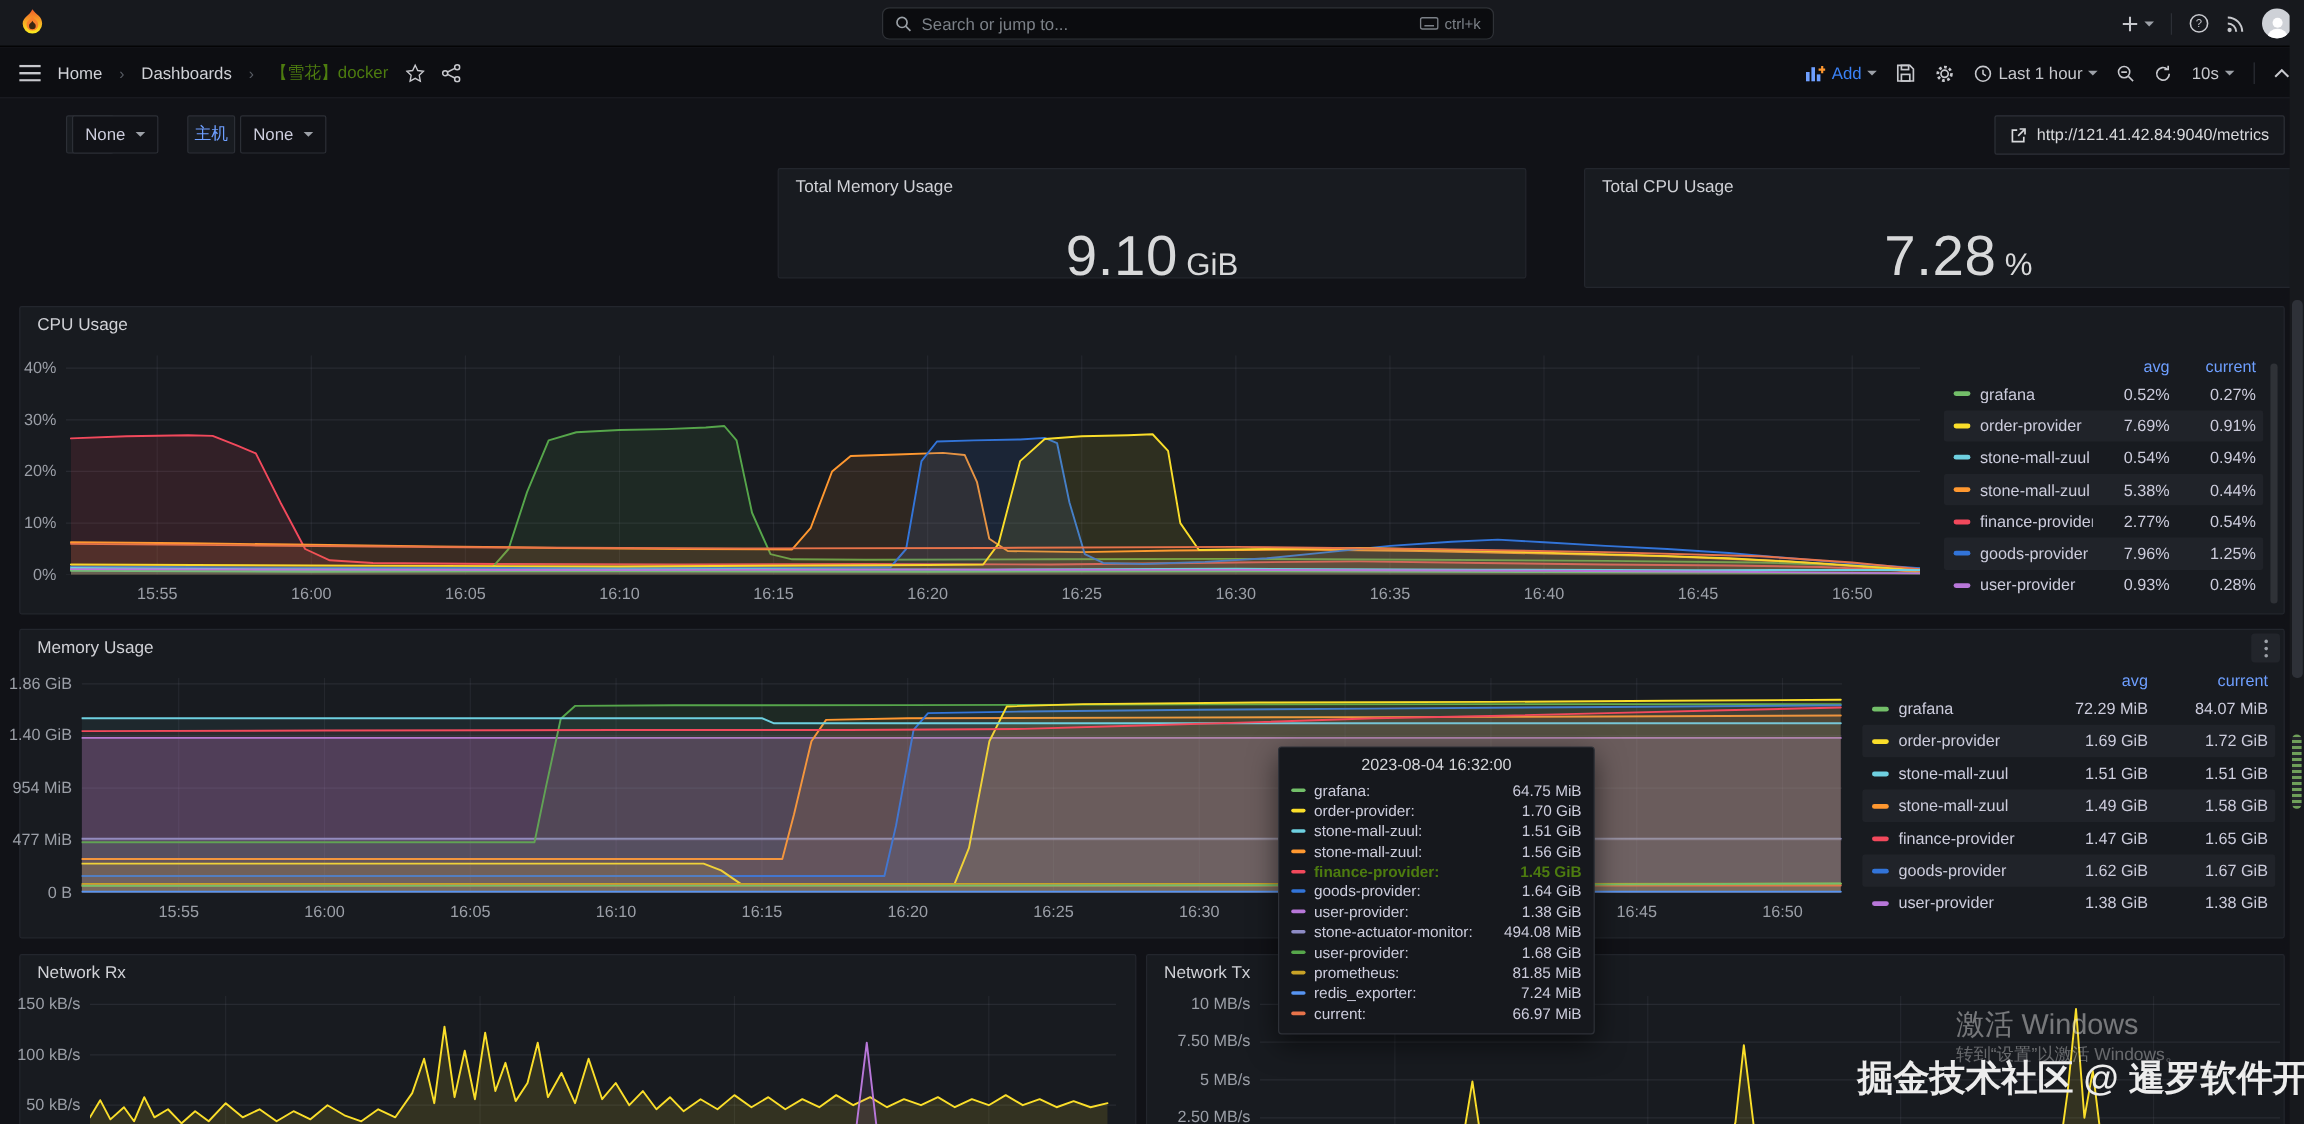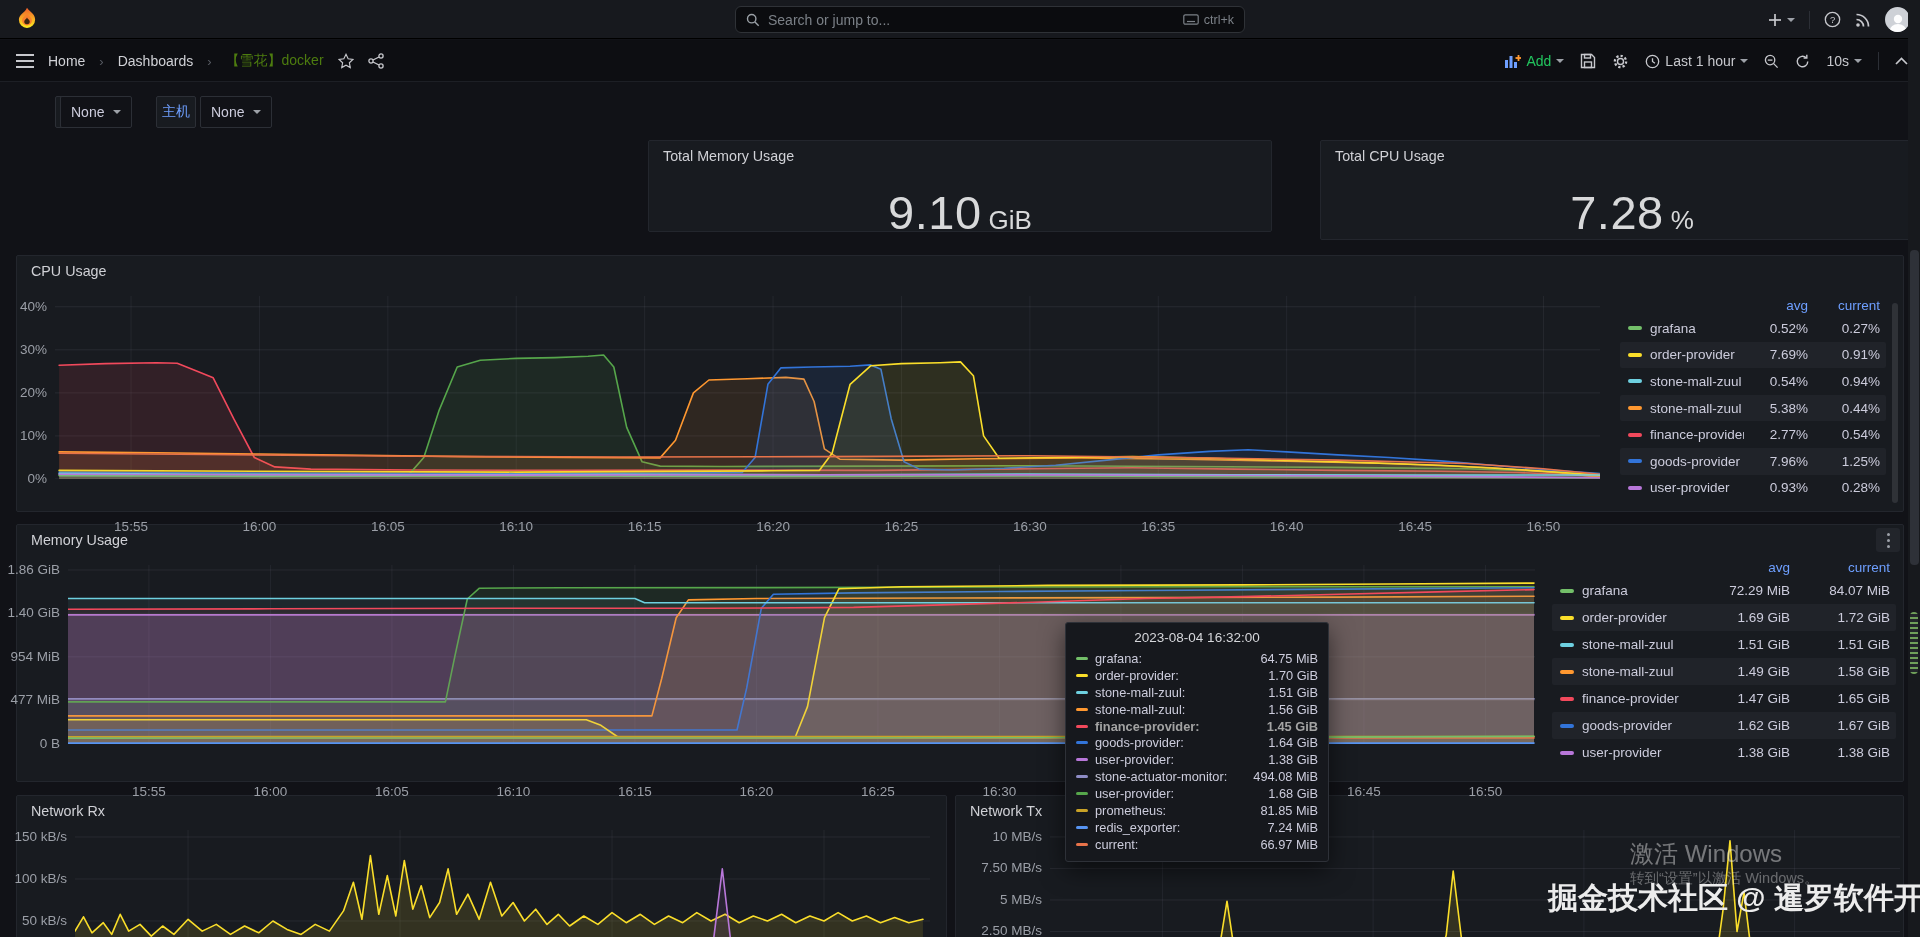--- a/index.html
+++ b/index.html
@@ -17,53 +17,53 @@
   .caret{width:0;height:0;border-left:4px solid transparent;border-right:4px solid transparent;border-top:4.5px solid #9da1a8;display:inline-block;}
   #avatar{width:25px;height:25px;border-radius:50%;background:#ced1d7;display:flex;align-items:flex-end;justify-content:center;overflow:hidden;}
   
   #subnav{position:absolute;left:0;top:40px;width:1920px;height:42px;background:#0d0e12;border-bottom:1px solid #1d1f25;}
   #subleft{position:absolute;left:16px;top:0;height:42px;display:flex;align-items:center;gap:14px;}
   .crumb{font-size:14px;color:#d0d1d6;}
   .crumb.cur{color:#4d7c0f;}
   .crumbsep{color:#585c64;font-size:13px;}
   #subright{position:absolute;right:12px;top:0;height:42px;display:flex;align-items:center;gap:16px;font-size:14px;}
   .tbtext{color:#c7c8cd;}
-  .addlabel{color:#22c55e;font-weight:500;}
+  .addlabel{color:#3b82f6;font-weight:500;}
   
   .varlabel{position:absolute;height:32px;top:96px;background:#181b20;border:1px solid #2c2f36;border-radius:2px;color:#6e9fff;font-size:14px;display:flex;align-items:center;justify-content:center;}
   .varvalue{position:absolute;height:32px;top:96px;background:#111217;border:1px solid #2c2f36;border-radius:2px;color:#ccccdc;font-size:14px;display:flex;align-items:center;justify-content:space-between;padding:0 10px;}
   #metricslink{position:absolute;right:16px;top:96px;height:33px;border:1px solid #2e3138;border-radius:2px;background:#16181d;display:flex;align-items:center;gap:8px;padding:0 12px;color:#d8d9dc;font-size:13.5px;font-weight:500;cursor:pointer;}
   
   .panel{position:absolute;background:#181b20;border:1px solid #23262d;border-radius:2px;}
   .ptitle{position:absolute;left:14px;top:7px;font-size:14.3px;color:#d0d1d6;font-weight:500;}
   .statval{position:absolute;left:0;right:0;top:44px;display:flex;align-items:baseline;justify-content:center;color:#d8d9da;}
   .statval .num{font-size:47px;font-weight:500;letter-spacing:.5px;}
   .statval .unit{font-size:26px;font-weight:500;margin-left:7px;}
   
   .chart{position:absolute;}
   .tick{position:absolute;color:#9b9fa7;font-size:13.5px;line-height:18px;}
   .tick.y{text-align:right;}
-  .tick.x{text-align:center;margin-top:32px;}
+  .tick.x{text-align:center;}
   
   .legend{position:absolute;font-size:13.5px;}
   .lrow{display:flex;align-items:center;gap:8px;padding:0 6px 0 8px;border-radius:2px;}
   .lrow .sw{width:14px;height:4px;border-radius:2px;flex:none;}
   .lrow .nm{flex:1;color:#ccccdc;white-space:nowrap;overflow:hidden;cursor:pointer;}
   .lrow .v{text-align:right;color:#ccccdc;flex:none;}
   .lhead{display:flex;align-items:center;gap:8px;padding:0 6px 2px 8px;color:#6e9fff;font-weight:500;}
   .lhead .v{text-align:right;flex:none;}
   .zebra{background:rgba(204,204,220,.05);}
   
   #tooltip{position:absolute;left:1065px;top:622px;width:264px;background:#16181d;border:1px solid #2e3138;border-radius:3px;box-shadow:0 8px 24px rgba(0,0,0,.55);z-index:10;padding:7px 10px 8px;}
   #tooltip .tt-title{text-align:center;font-size:13.5px;color:#d5d6da;padding-bottom:5px;}
   .ttrow{display:flex;align-items:center;gap:7px;height:16.9px;font-size:12.8px;color:#ccccdc;}
   .ttrow .sw{width:12px;height:3px;border-radius:2px;flex:none;}
   .ttrow .nm{white-space:nowrap;}
   .ttrow .vv{margin-left:auto;}
-  .ttrow.bold{font-weight:bold;color:#a3a3a3;}
+  .ttrow.bold{font-weight:bold;color:#4d7c0f;}
   
   #wm1{position:absolute;left:1630px;top:838px;font-size:24px;color:rgba(235,235,235,.45);z-index:11;}
   #wm2{position:absolute;left:1630px;top:869px;font-size:14.5px;color:rgba(235,235,235,.38);z-index:11;}
   #credit{position:absolute;left:1548px;top:878px;font-size:30px;font-weight:bold;color:#ececec;z-index:11;white-space:nowrap;}
   
   #pagescroll{position:absolute;right:0;top:0;width:12px;height:937px;background:#17191d;}
   #pagethumb{position:absolute;right:1px;top:250px;width:9px;height:315px;background:#2e3138;border-radius:4px;}
   #greenthumb{position:absolute;right:2px;top:612px;width:8px;height:62px;border-radius:4px;background:repeating-linear-gradient(180deg,#6f9f5a 0 2px,#23262b 2px 5px);z-index:2;}
   #cpulegendbar{position:absolute;left:1892px;top:303px;width:6px;height:200px;background:#2f3237;border-radius:3px;}
   #kebab{position:absolute;left:1876px;top:528px;width:24px;height:24px;border-radius:3px;background:#22252b;display:flex;align-items:center;justify-content:center;flex-direction:column;gap:3px;cursor:pointer;}
@@ -219,20 +219,28 @@
   <div class="varlabel" style="left:16px;width:40px;margin-left:39px;">项目</div>
   <div class="varvalue" style="left:60px;width:72px;">
       <span>None</span>
       <i class="caret"></i>
     </div>
   <div class="varlabel" style="left:156px;width:40px;">主机</div>
   <div class="varvalue" style="left:200px;width:72px;">
       <span>None</span>
       <i class="caret"></i>
     </div>
+  <div id="metricslink">
+    <svg width="14" height="14" viewBox="0 0 14 14">
+        <path d="M6 2.5 H2 V12 h9.5 V8" fill="none" stroke="#d8d9dc" stroke-width="1.4"></path>
+        <path d="M8 1.5 h4.5 V6" fill="none" stroke="#d8d9dc" stroke-width="1.4"></path>
+        <line x1="12.2" y1="1.8" x2="6.8" y2="7.2" stroke="#d8d9dc" stroke-width="1.4"></line>
+      </svg>
+    <span>http://121.41.42.84:9040/metrics</span>
+  </div>
 
   <div class="panel" style="left:648px;top:140px;width:624px;height:92px;">
     <div class="ptitle">Total Memory Usage</div>
     <div class="statval">
         <span class="num">9.10</span>
         <span class="unit">GiB</span>
       </div>
   </div>
   <div class="panel" style="left:1320px;top:140px;width:624px;height:100px;">
     <div class="ptitle">Total CPU Usage</div>

